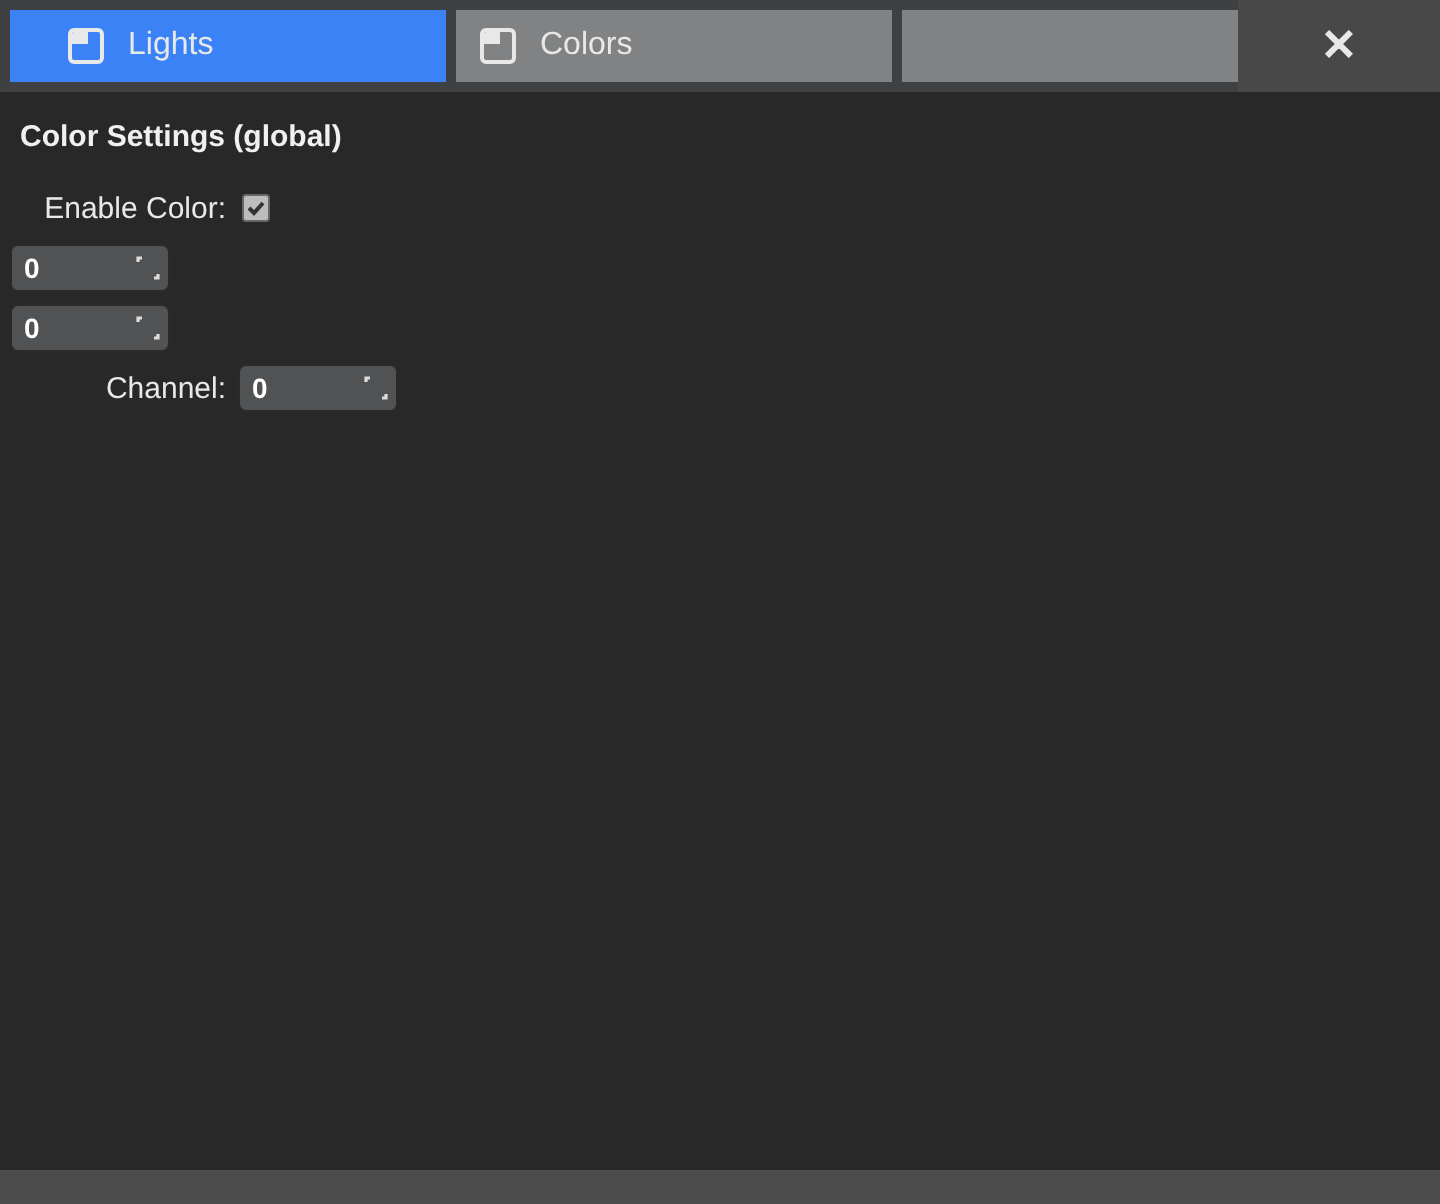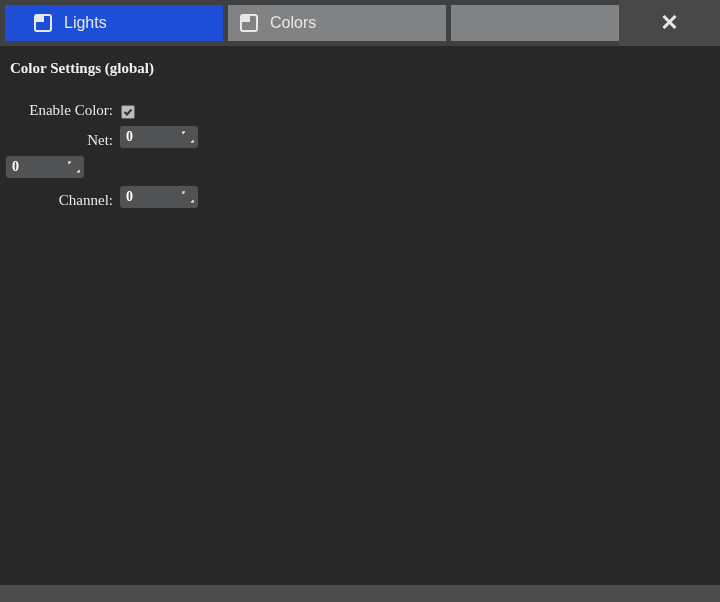--- a/index.html
+++ b/index.html
@@ -21,21 +21,21 @@
       display: flex;
       align-items: center;
       height: 36px;
       width: 218px;
       margin: 5px 0 5px 5px;
       padding-left: 12px;
       color: #e8e8e8;
       font-size: 16px;
     }
     .tab-inactive {
-      background: #1d4ed8;
+      background: #3b82f6;
       padding-left: 29px;
     }
     .tab-active {
       background: #818283;
       align-items: center;
     }
     .tab-icon {
       width: 18px;
       height: 18px;
       border: 2px solid #e8e8e8;
@@ -71,31 +71,30 @@
     .close-icon {
       font-size: 22px;
       color: #e8e8e8;
       font-weight: bold;
       line-height: 1;
     }
     .content {
       padding: 12px 5px;
       background: #282828;
       height: 539px;
-      font-family: Liberation Serif, serif;
     }
     .section-title {
       font-size: 15px;
       font-weight: bold;
       margin: 2px 0 12px 5px;
       color: #f0f0f0;
     }
     .form-row {
       display: flex;
-      align-items: flex-end;
+      align-items: center;
       height: 30px;
       margin-bottom: 0;
     }
     .form-label {
       width: 114px;
       text-align: right;
       font-size: 15px;
       padding-right: 6px;
       color: #e8e8e8;
     }
@@ -178,21 +177,20 @@
         <span class="checkbox-tick">
           <svg viewBox="0 0 10 10" width="10" height="10">
               <path d="M1.5 5 L4 7.5 L8.5 2.5" fill="none" stroke="#333" stroke-width="2"></path>
             </svg>
         </span>
       </div>
     </div>
   </div>
 
   <div class="form-row">
-    <div class="form-label">Net:</div>
     <div class="spin-field">
       <span class="spin-value">0</span>
       <span class="spin-handle">
         <svg viewBox="0 0 12 12" width="12" height="12">
             <path d="M3 1 L1 1 L1 3" fill="none" stroke="#ddd" stroke-width="1.6"></path>
             <path d="M9 11 L11 11 L11 9" fill="none" stroke="#ddd" stroke-width="1.6"></path>
           </svg>
       </span>
     </div>
   </div>

